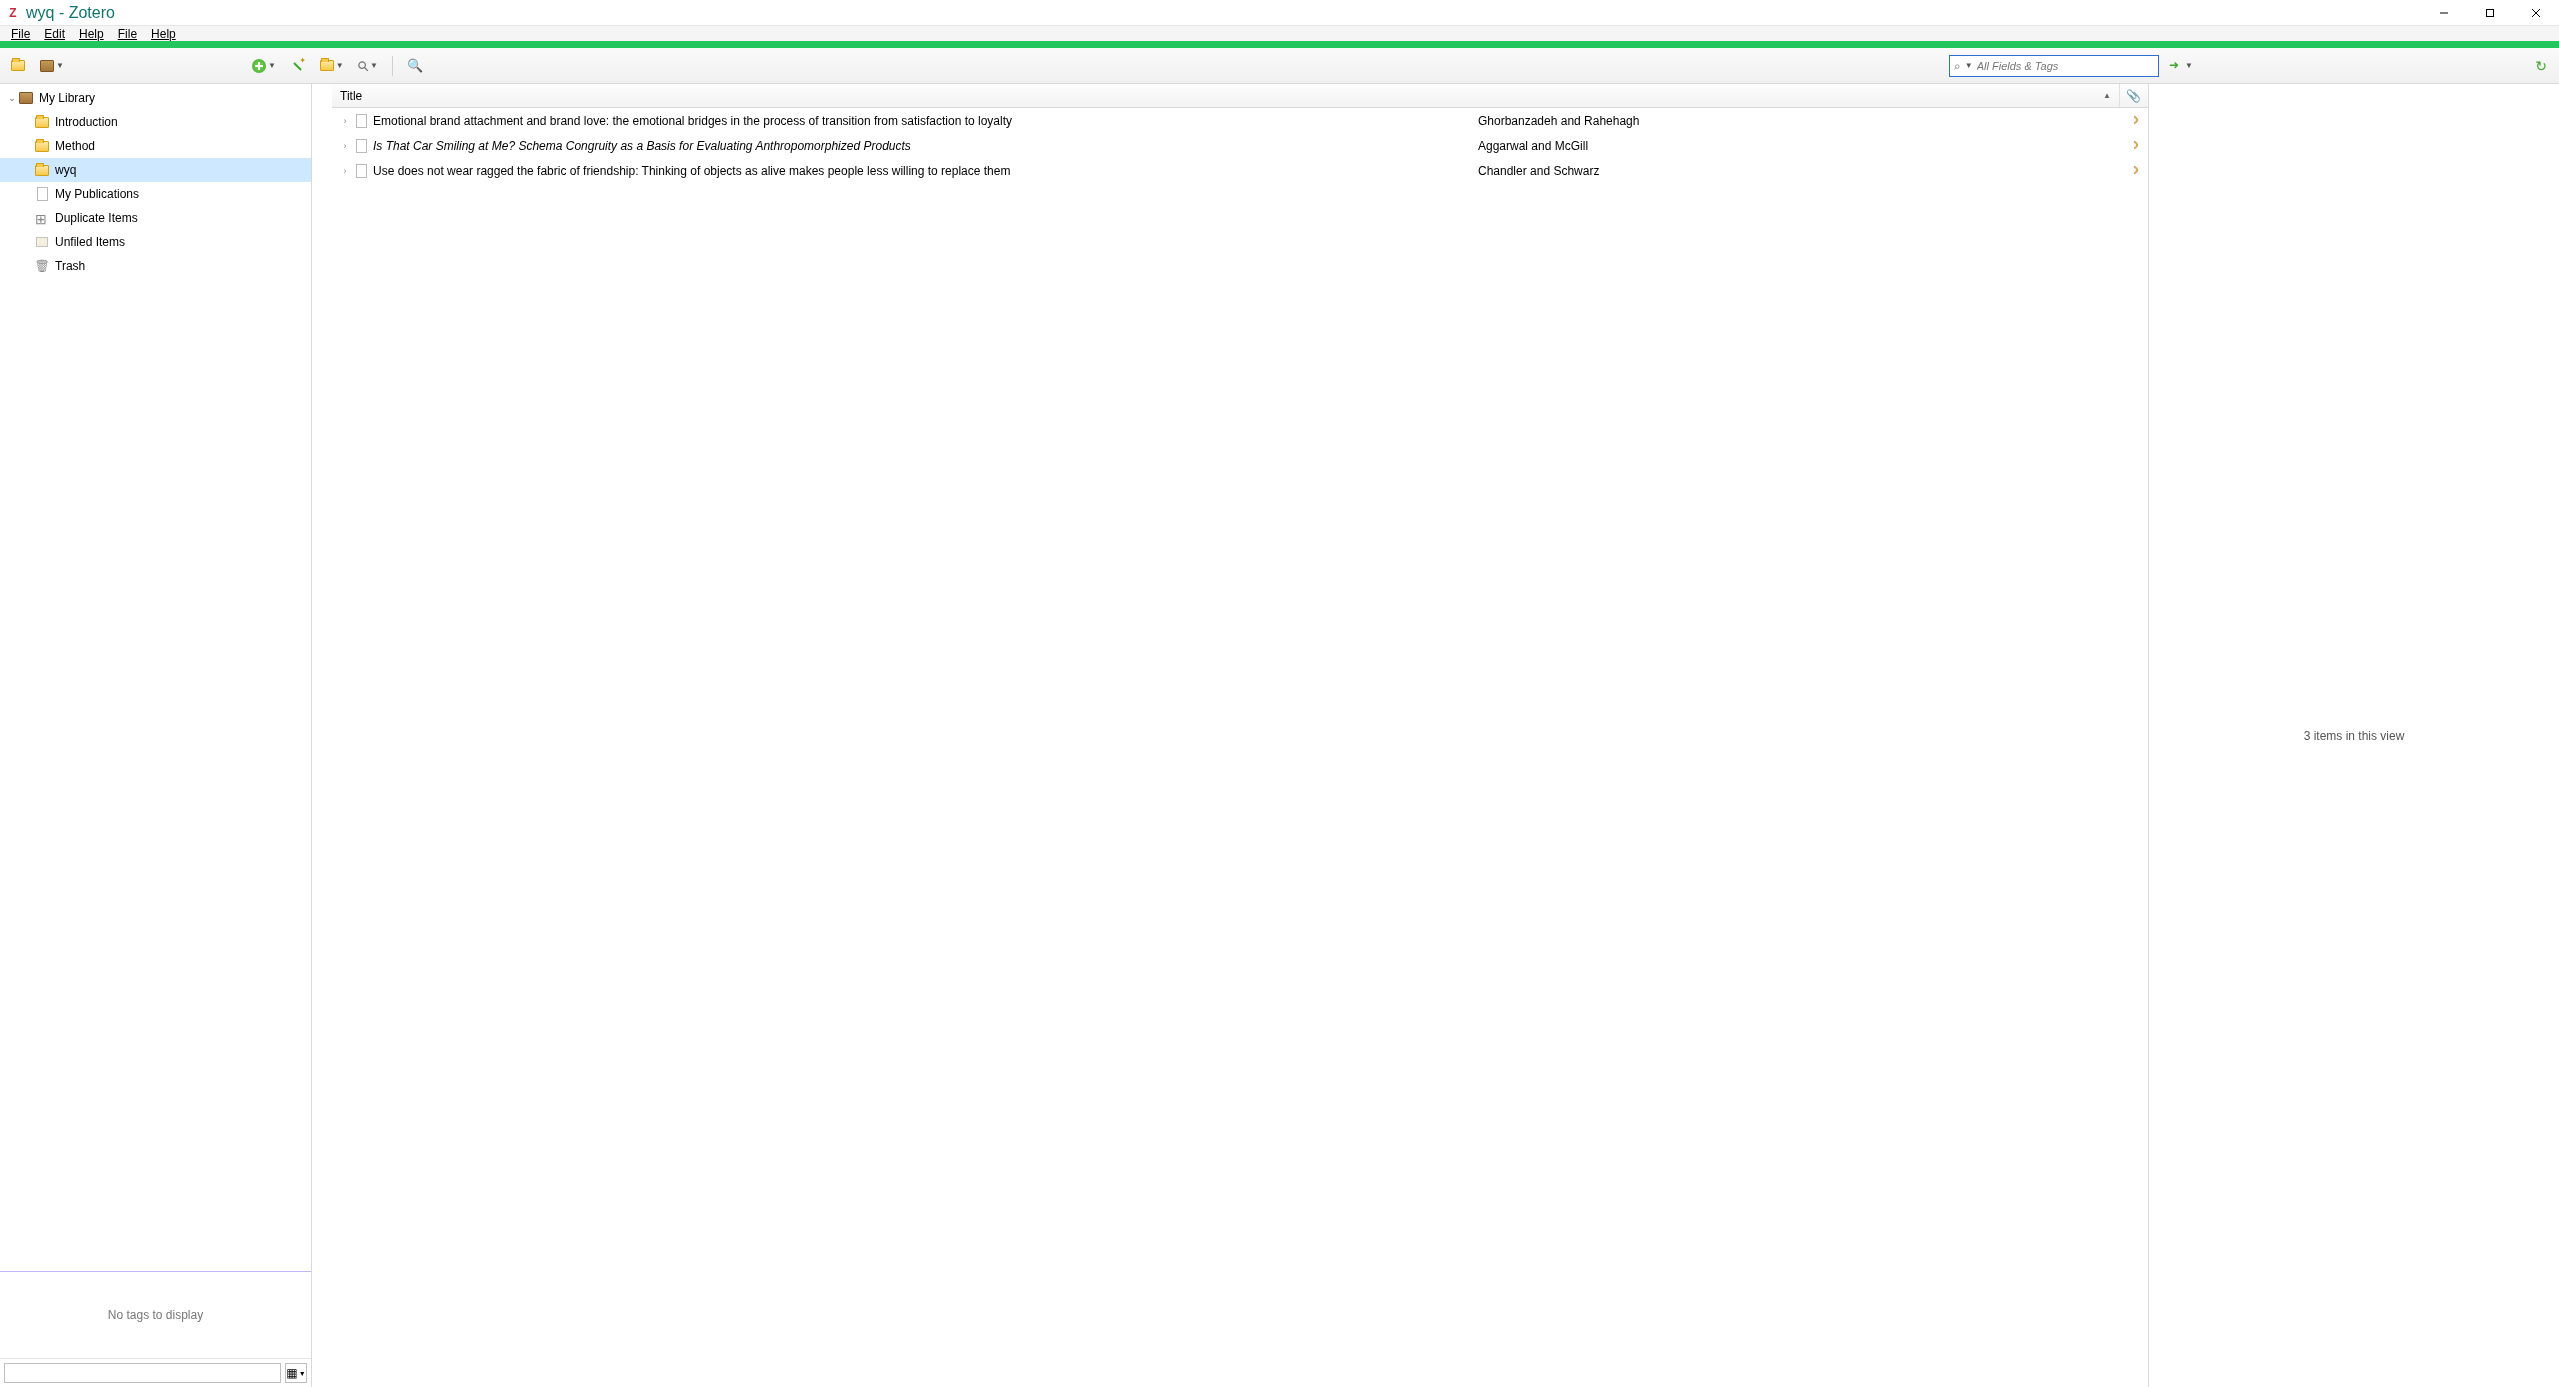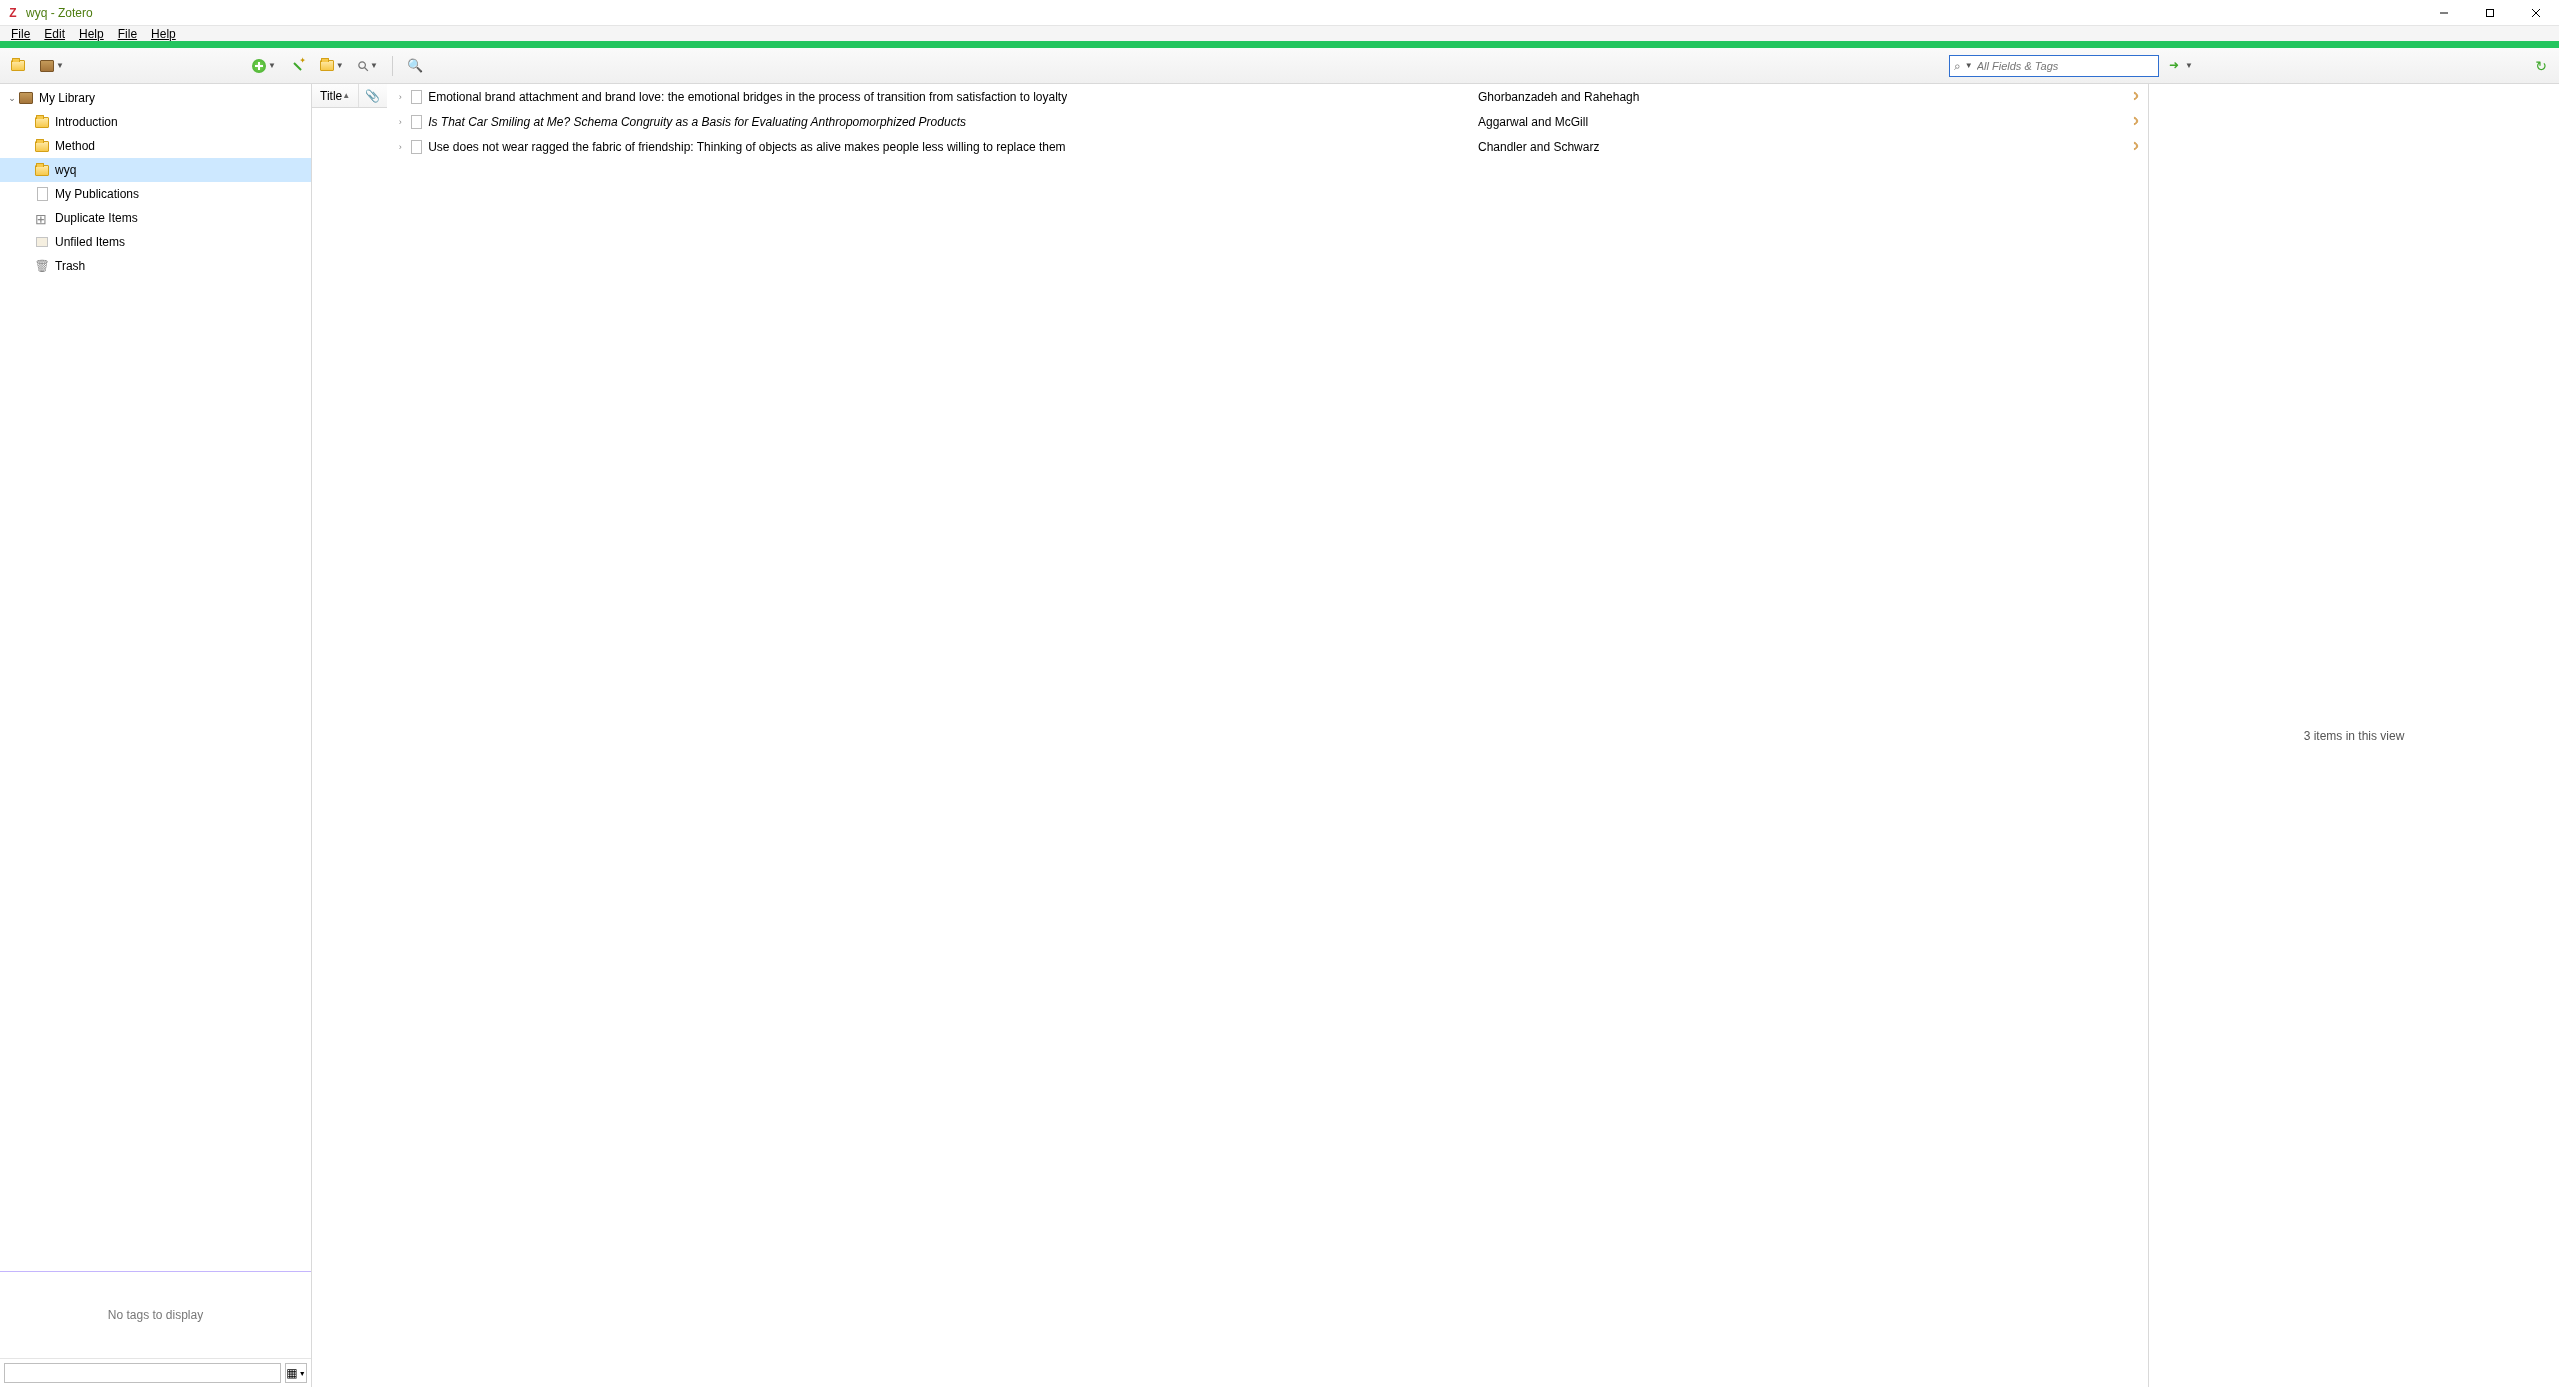--- a/index.html
+++ b/index.html
@@ -1,21 +1,21 @@
 <!DOCTYPE html>
 <html><head>
 <meta charset="utf-8">
 <style>
 * { margin: 0; padding: 0; box-sizing: border-box; font-family: "Segoe UI", Tahoma, sans-serif; font-size: 12px; }
 html, body { width: 100%; height: 100%; overflow: hidden; background: #fff; }
 
 
 .titlebar { height: 26px; background: #fff; display: flex; align-items: center; padding-left: 6px; border-bottom: 1px solid #e5e5e5; }
 .titlebar .app-icon { width: 14px; height: 14px; margin-right: 6px; color:#cc2936; font-weight:bold; display:flex; align-items:center; justify-content:center;}
-.titlebar .title-text { color: #4d7c0f; font-size: 12px; }
+.titlebar .title-text { color: #0f766e; font-size: 16px; }
 .titlebar .win-controls { margin-left: auto; display: flex; height: 100%; }
 .titlebar .win-btn { width: 46px; display: flex; align-items: center; justify-content: center; cursor: default; }
 .titlebar .win-btn svg { width: 10px; height: 10px; }
 
 
 .menubar { height: 22px; background: #f5f5f5; display: flex; align-items: center; padding-left: 4px; border-bottom: 7px solid #22c55e; }
 .menubar .menu-item { padding: 2px 7px; cursor: default; }
 .menubar .menu-item .underline { text-decoration: underline; }
 
 
@@ -70,21 +70,21 @@
 .box-ic { width:12px; height:10px; border:1px solid #c4c4c4; background:#f5efe0; }
 .trash-ic { color:#888; font-size:12px; }
 
 .tags-pane { height: 116px; border-top: 1px solid #c4b5fd; display:flex; flex-direction:column; }
 .tags-empty { flex:1; display:flex; align-items:center; justify-content:center; color:#777; }
 .tags-filter-row { display:flex; align-items:center; padding:4px; gap:4px; border-top:1px solid #e5e5e5;}
 .tags-filter-row input { flex:1; height:20px; border:1px solid #bfbfbf; padding:0 4px; outline:none; }
 .tags-filter-row .color-btn { width:22px; height:20px; border:1px solid #bfbfbf; display:flex; align-items:center; justify-content:center; background:#fff; font-size:9px;}
 
 
-.itemlist { flex: 1; display:flex; border-right:1px solid #d9d9d9; background:#fff; min-width:0; }
+.itemlist { flex: 1; display:flex; flex-direction:column; border-right:1px solid #d9d9d9; background:#fff; min-width:0;margin-left:20px; }
 .columns { display:flex; height:24px; border-bottom:1px solid #d9d9d9; background:linear-gradient(#fdfdfd,#f3f3f3); }
 .col { display:flex; align-items:center; padding:0 8px; border-right:1px solid #e0e0e0; cursor:default; position:relative;}
 .col:last-child{border-right:none;}
 .col-title { flex: 1; min-width:0;}
 .col-creator { width: 650px; }
 .col-attach { width: 28px; justify-content:center; }
 .sort-ind { margin-left:auto; font-size:8px; color:#666; }
 .attach-hdr { color:#888; }
 
 .rows { flex:1; overflow:auto; }

